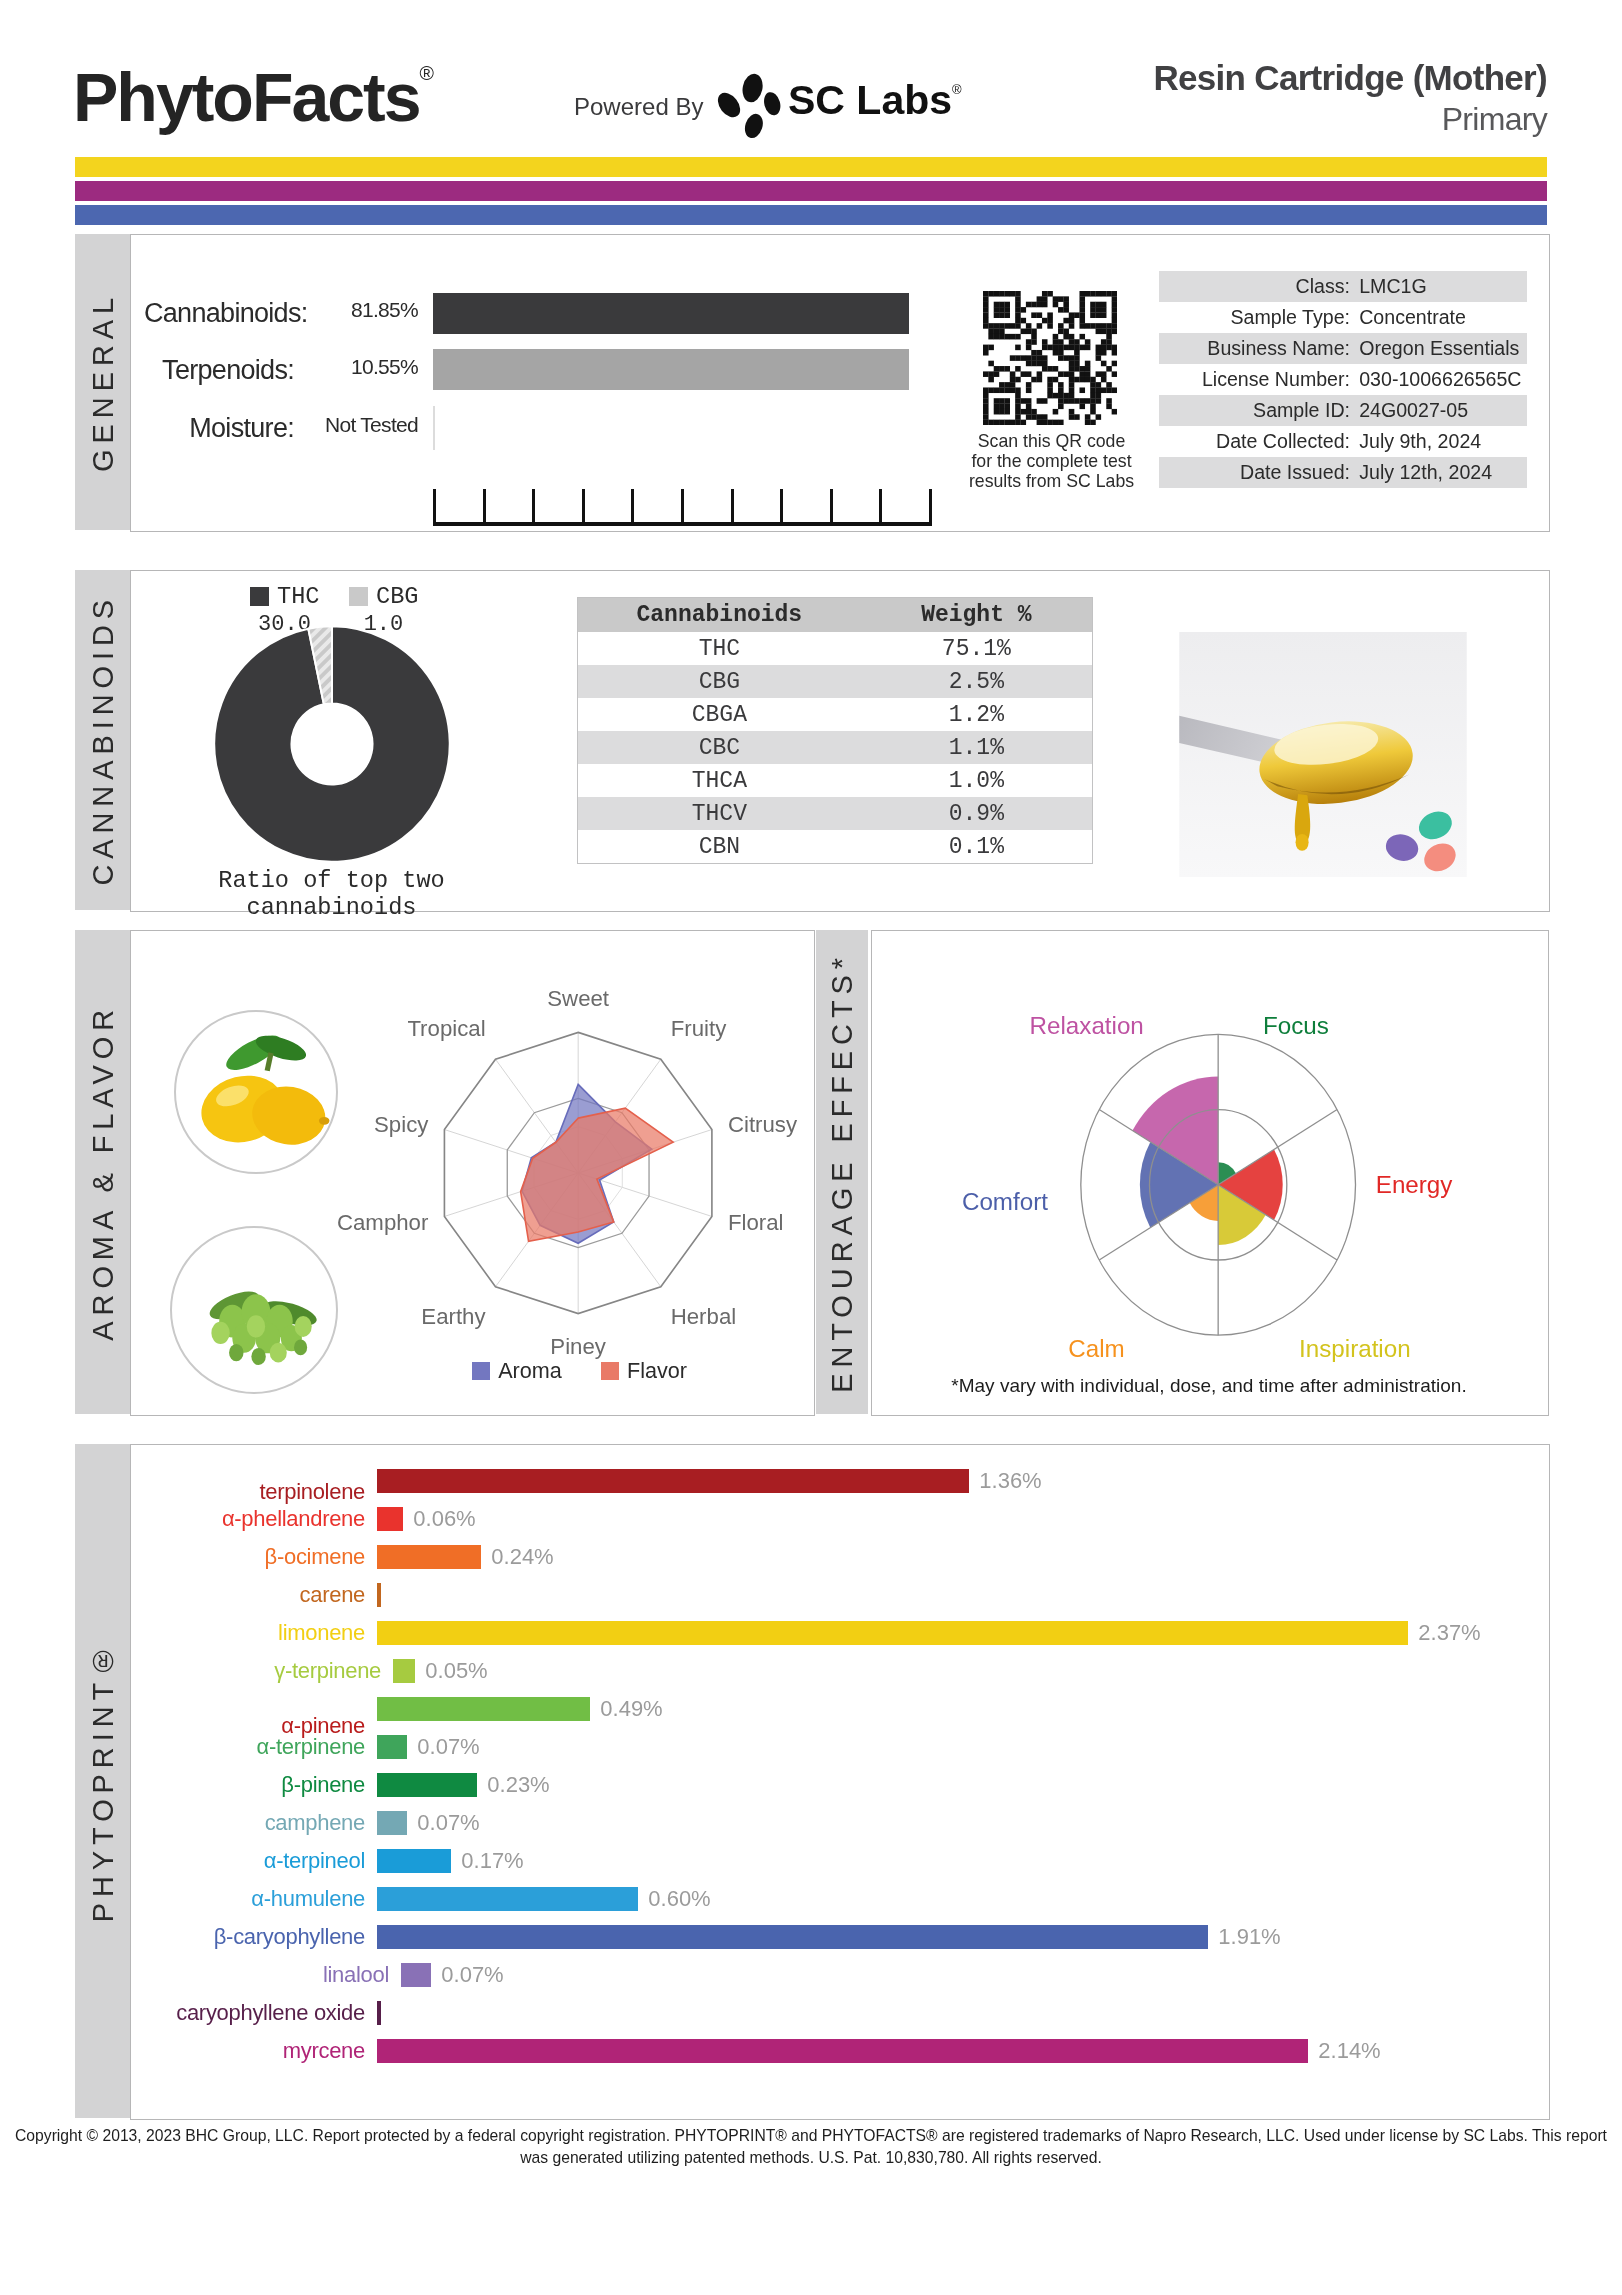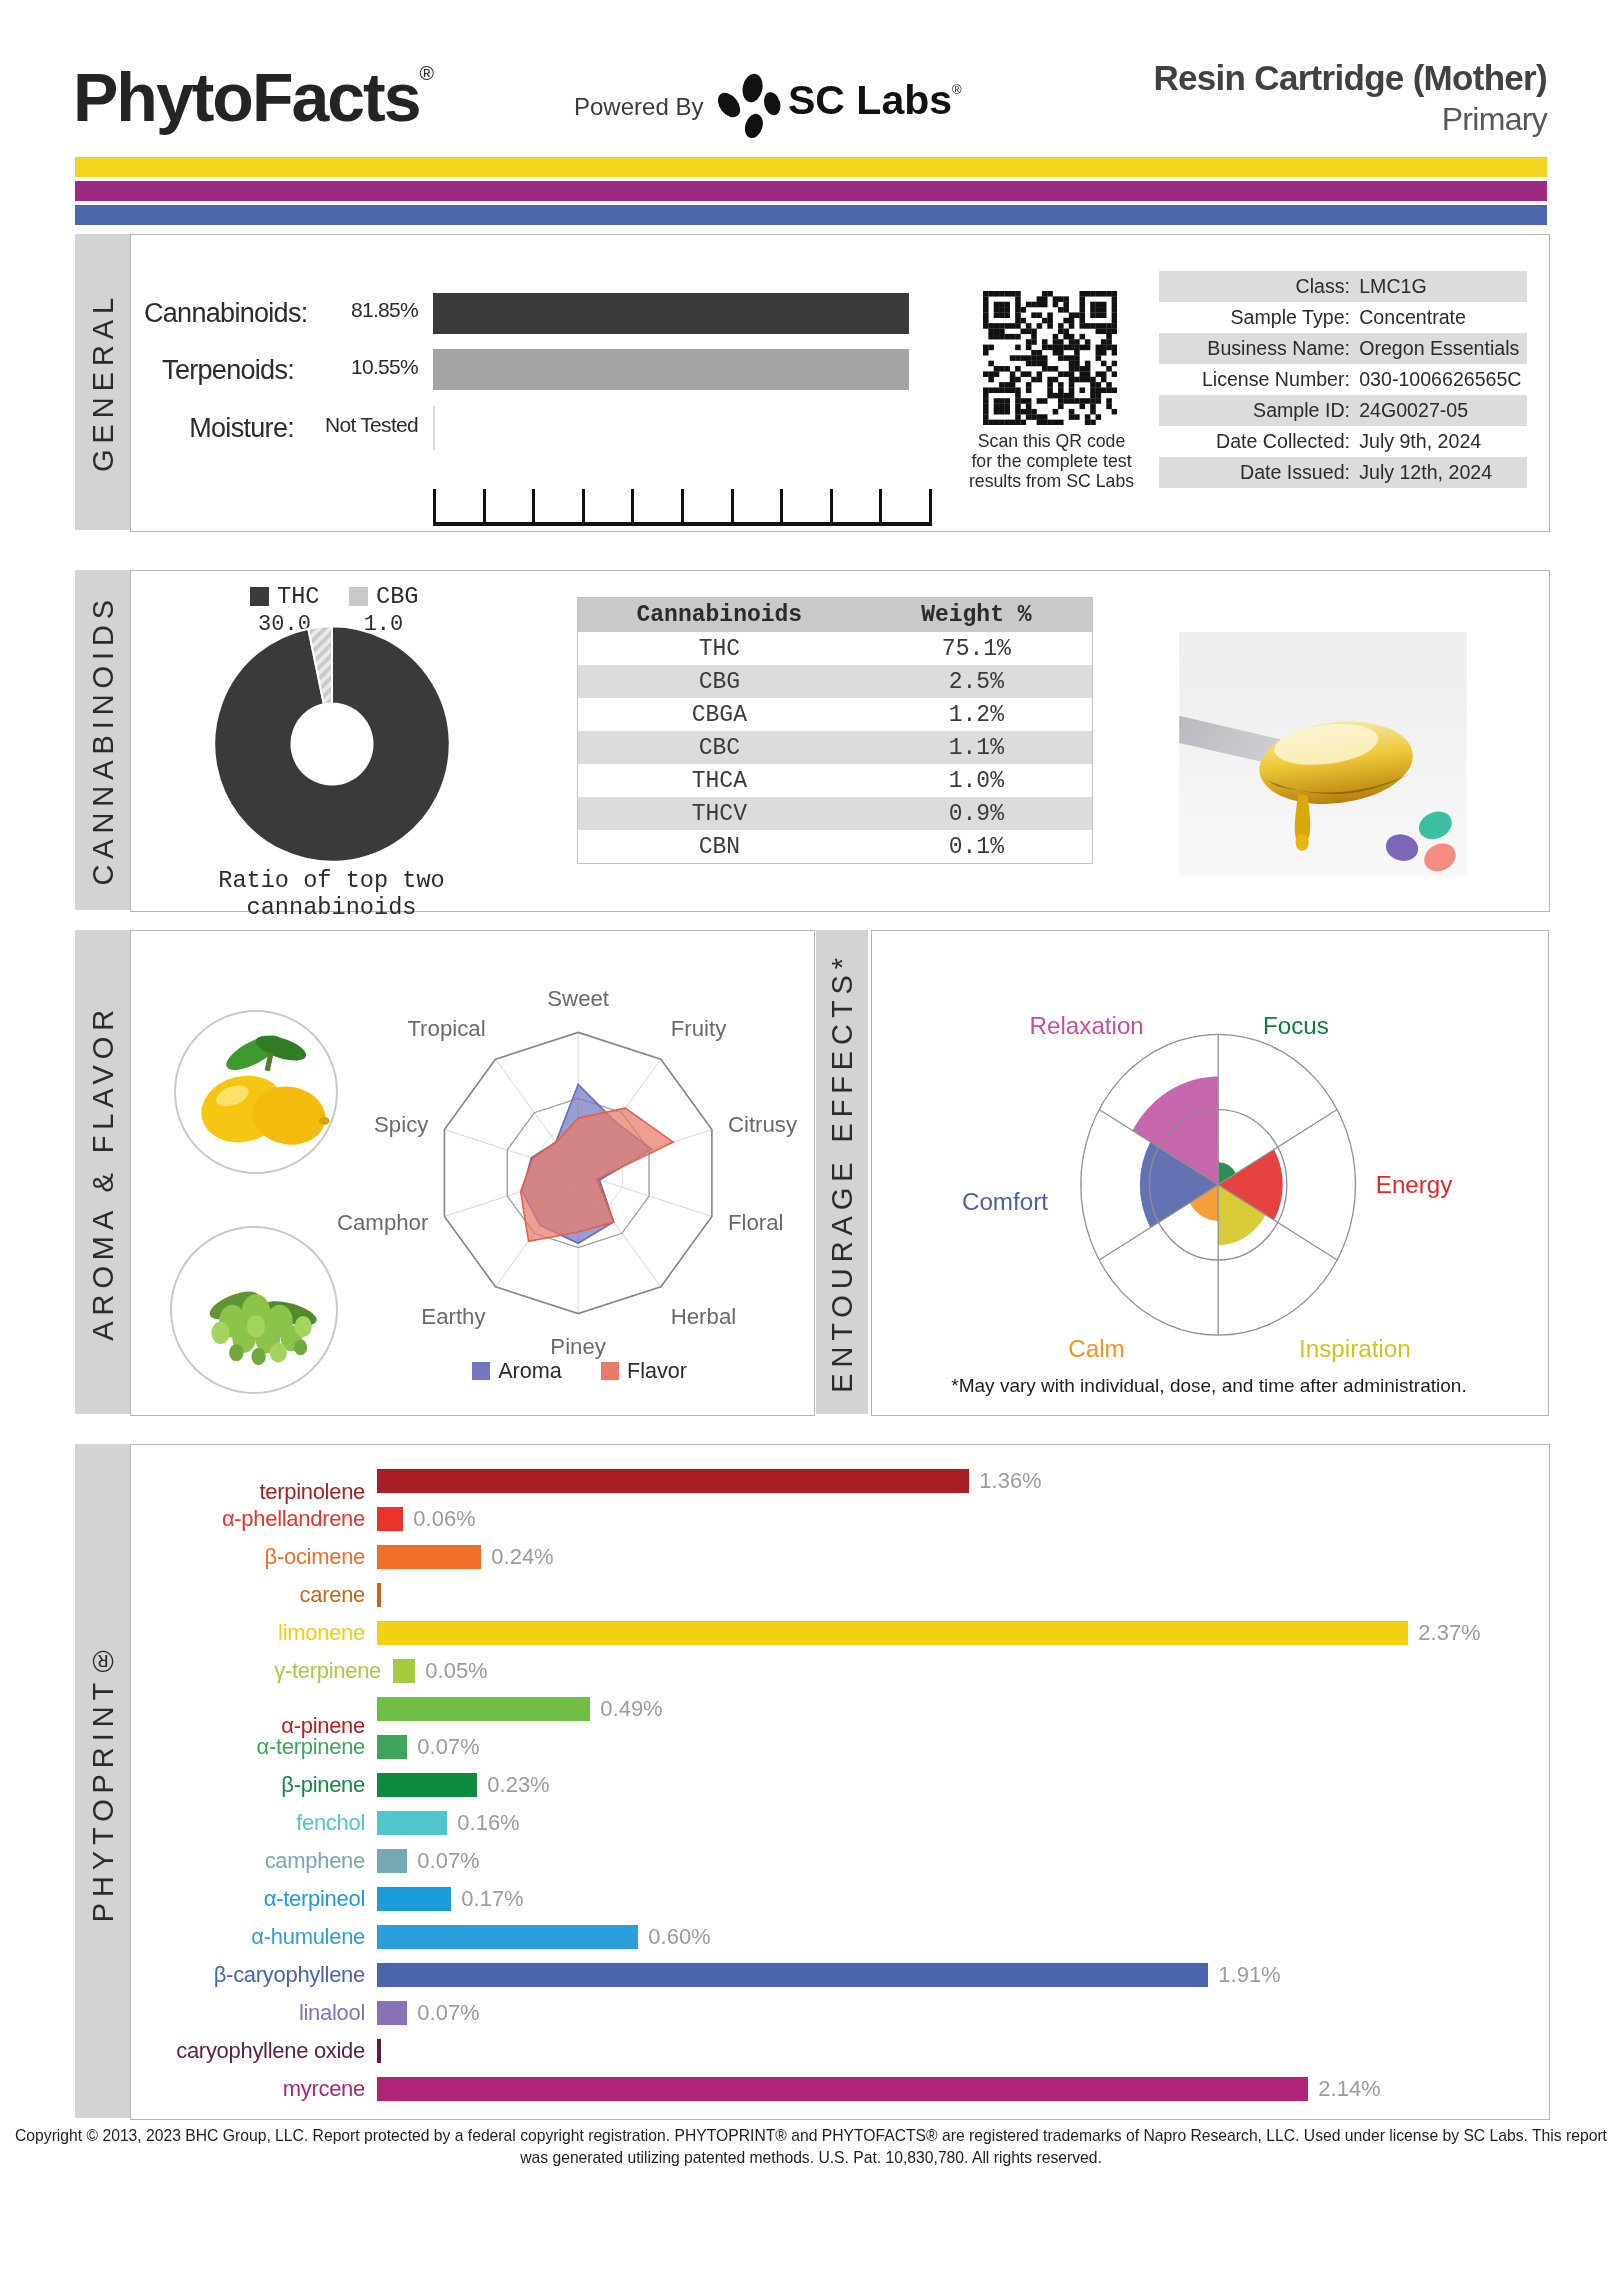--- a/index.html
+++ b/index.html
@@ -715,46 +715,41 @@
         <div class="terp-label" style="color: rgb(63, 165, 91);">α-terpinene</div>
         <div class="terp-bar" style="background: rgb(63, 165, 91); width: 30px;"></div>
         <div class="terp-val">0.07%</div>
       </div>
       <div class="terp-row">
         <div class="terp-label" style="color: rgb(15, 138, 65);">β-pinene</div>
         <div class="terp-bar" style="background: rgb(15, 138, 65); width: 100px;"></div>
         <div class="terp-val">0.23%</div>
       </div>
       <div class="terp-row">
-        <div class="terp-label" style="color: rgb(80, 197, 205);">fenchol</div>
-        <div class="terp-bar" style="background: rgb(80, 197, 205); width: 70px;"></div>
-        <div class="terp-val">0.16%</div>
-      </div>
-      <div class="terp-row">
         <div class="terp-label" style="color: rgb(116, 168, 180);">camphene</div>
         <div class="terp-bar" style="background: rgb(116, 168, 180); width: 30px;"></div>
         <div class="terp-val">0.07%</div>
       </div>
       <div class="terp-row">
         <div class="terp-label" style="color: rgb(26, 156, 216);">α-terpineol</div>
         <div class="terp-bar" style="background: rgb(26, 156, 216); width: 74px;"></div>
         <div class="terp-val">0.17%</div>
       </div>
       <div class="terp-row">
         <div class="terp-label" style="color: rgb(43, 159, 217);">α-humulene</div>
         <div class="terp-bar" style="background: rgb(43, 159, 217); width: 261px;"></div>
         <div class="terp-val">0.60%</div>
       </div>
       <div class="terp-row">
         <div class="terp-label" style="color: rgb(74, 100, 174);">β-caryophyllene</div>
         <div class="terp-bar" style="background: rgb(74, 100, 174); width: 831px;"></div>
         <div class="terp-val">1.91%</div>
       </div>
       <div class="terp-row">
-        <div class="terp-label" style="color: rgb(137, 113, 182);">linalool</div>
+        <div class="terp-label" style="color: rgb(137, 113, 182); padding-left: 24px;">linalool</div>
         <div class="terp-bar" style="background: rgb(137, 113, 182); width: 30px;"></div>
         <div class="terp-val">0.07%</div>
       </div>
       <div class="terp-row">
         <div class="terp-label" style="color: rgb(87, 31, 74);">caryophyllene oxide</div>
         <div class="terp-bar" style="background: rgb(87, 31, 74); width: 4.4px;"></div>
         <div class="terp-val"></div>
       </div>
       <div class="terp-row">
         <div class="terp-label" style="color: rgb(176, 36, 119);">myrcene</div>

